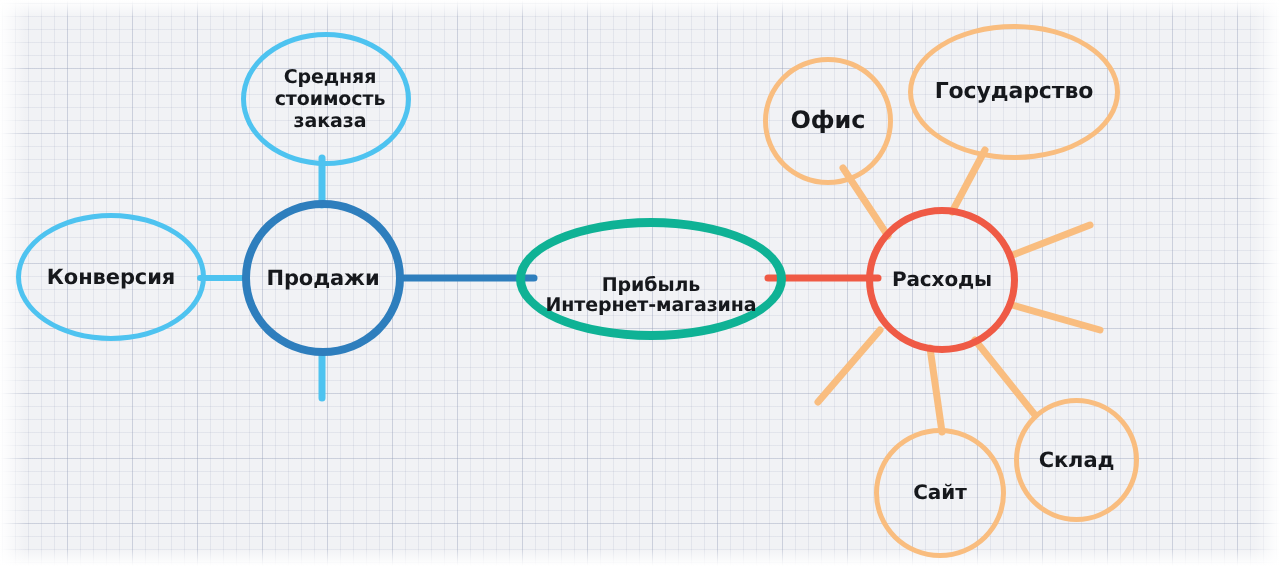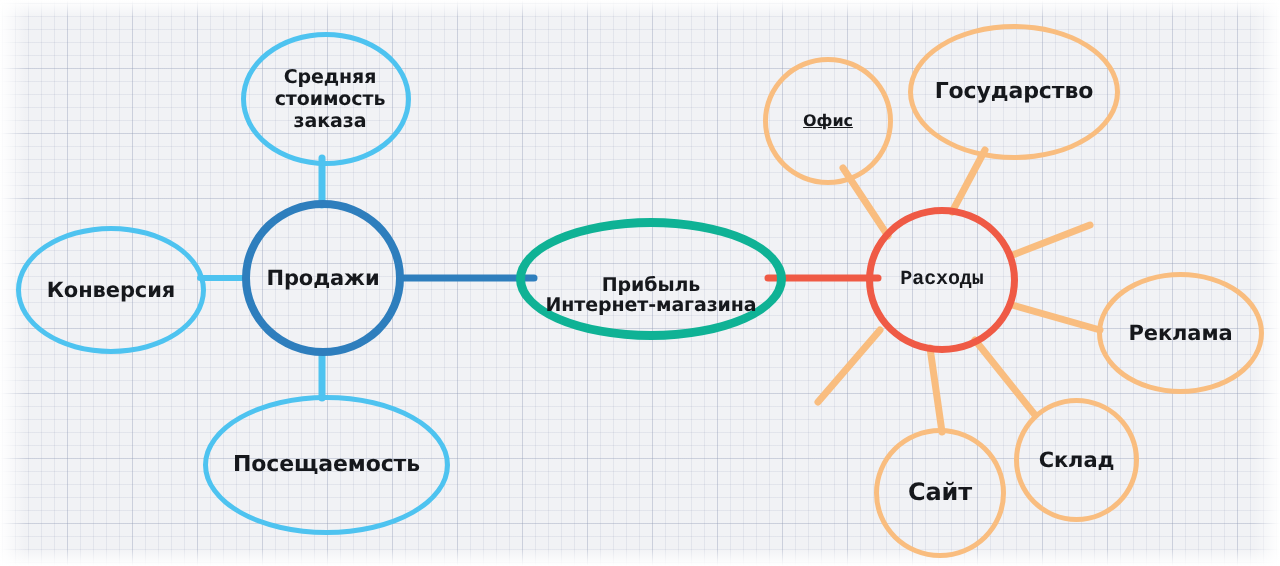--- a/index.html
+++ b/index.html
@@ -94,47 +94,41 @@
   <div class="node" style="left:242px; top:200px; width:162px; height:156px; border-width:8px; border-color:#2e7ebd;">
     <span class="label" style="font-size:21px;">Продажи</span>
   </div>
 
   <div class="node" style="left:241px; top:32px; width:170px; height:134px; border-width:5px; border-color:#4ec3f0;">
     <span class="label" style="font-size:19px; line-height:1.16;margin-left:8px;">Средняя
 стоимость
 заказа</span>
   </div>
 
-  <div class="node" style="left:16px; top:226px; width:190px; height:128px; border-width:5px; border-color:#4ec3f0;justify-content:center;">
+  <div class="node" style="left:16px; top:213px; width:190px; height:128px; border-width:5px; border-color:#4ec3f0;justify-content:center;">
     <span class="label" style="font-size:21px;">Конверсия</span>
   </div>
 
-  <div class="node" style="left:203px; top:395px; width:247px; height:140px; border-width:5px; border-color:#4ec3f0;">
-    <span class="label" style="font-size:22px;">Посещаемость</span>
-  </div>
 
-  <div class="node" style="left:866px; top:207px; width:152px; height:146px; border-width:7px; border-color:#ef5a45;font-family:Liberation Mono, monospace;">
+  <div class="node" style="left:866px; top:207px; width:152px; height:146px; border-width:7px; border-color:#ef5a45;">
     <span class="label" style="font-size:20px;">Расходы</span>
   </div>
 
   <div class="node" style="left:763px; top:57px; width:130px; height:128px; border-width:5px; border-color:#f9bd7f;">
-    <span class="label" style="font-size:16px;text-decoration:underline;">Офис</span>
+    <span class="label" style="font-size:24px;">Офис</span>
   </div>
 
   <div class="node" style="left:908px; top:24px; width:212px; height:136px; border-width:5px; border-color:#f9bd7f;justify-content:center;">
     <span class="label" style="font-size:22px;">Государство</span>
   </div>
 
 
-  <div class="node" style="left:1097px; top:272px; width:167px; height:122px; border-width:5px; border-color:#f9bd7f;">
-    <span class="label" style="font-size:21px;">Реклама</span>
-  </div>
 
   <div class="node" style="left:1014px; top:398px; width:125px; height:124px; border-width:5px; border-color:#f9bd7f;align-items:center;">
     <span class="label" style="font-size:21px;">Склад</span>
   </div>
 
   <div class="node" style="left:874px; top:428px; width:132px; height:130px; border-width:5px; border-color:#f9bd7f;">
-    <span class="label" style="font-size:24px;">Сайт</span>
+    <span class="label" style="font-size:20px;">Сайт</span>
   </div>
 
 
 </div>
 
 </body></html>

